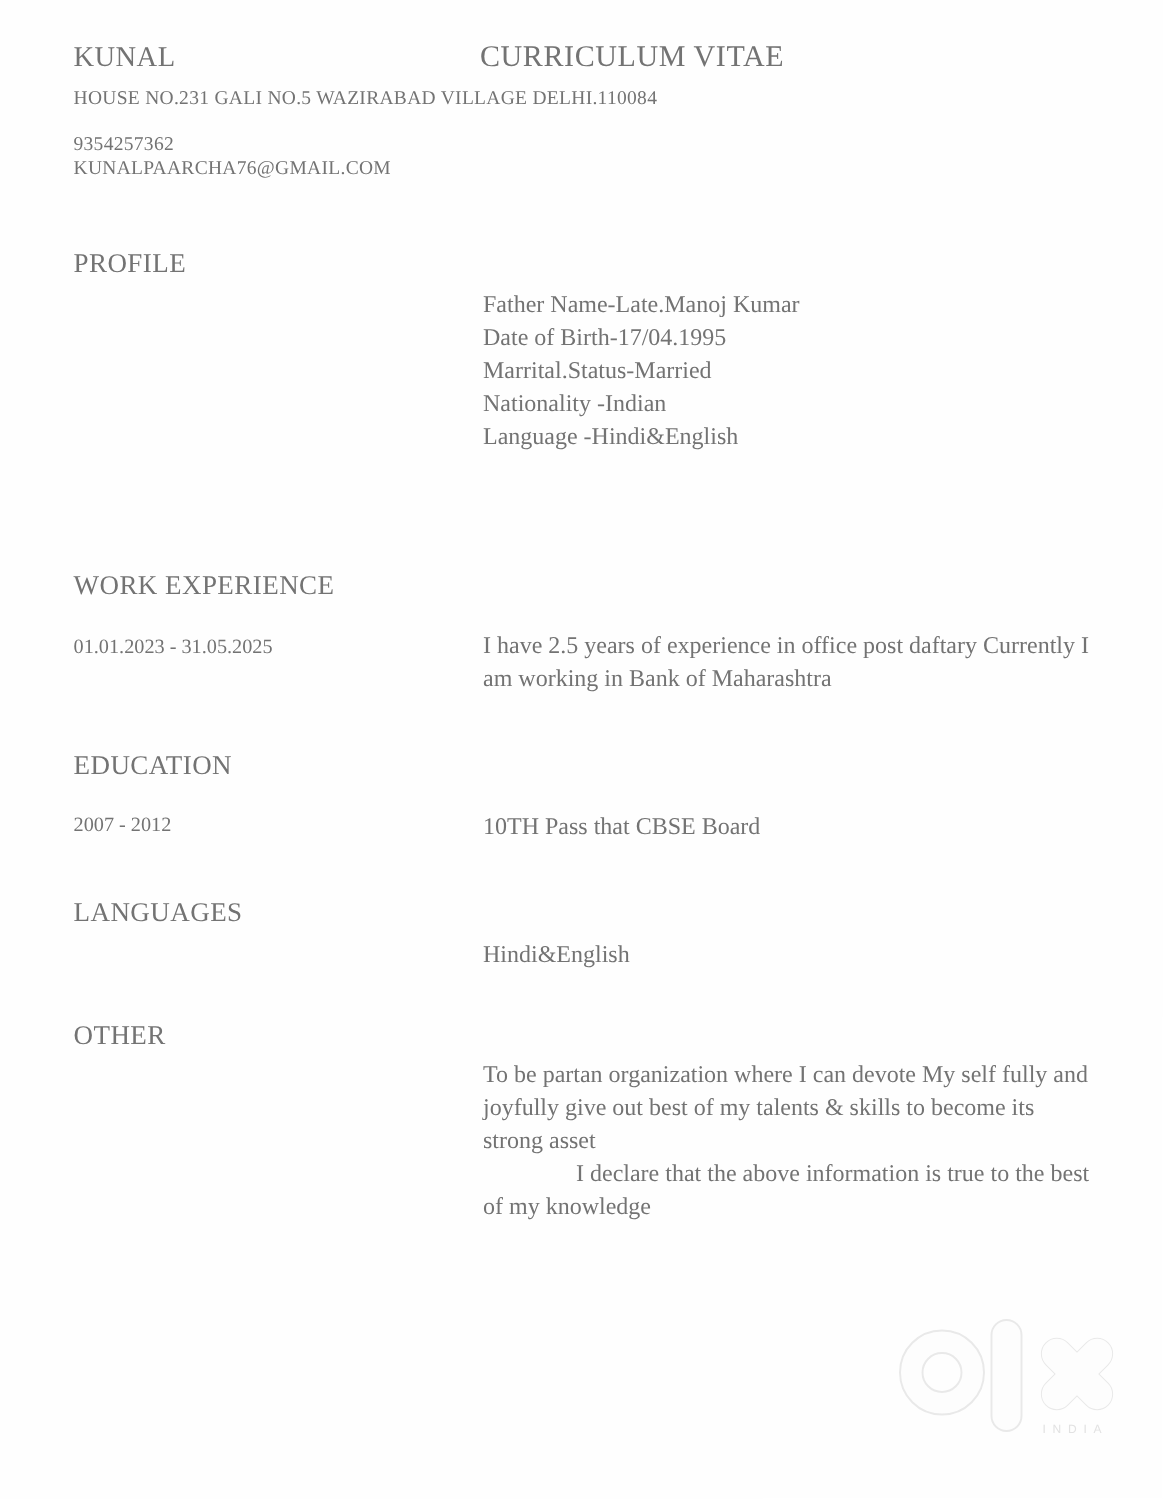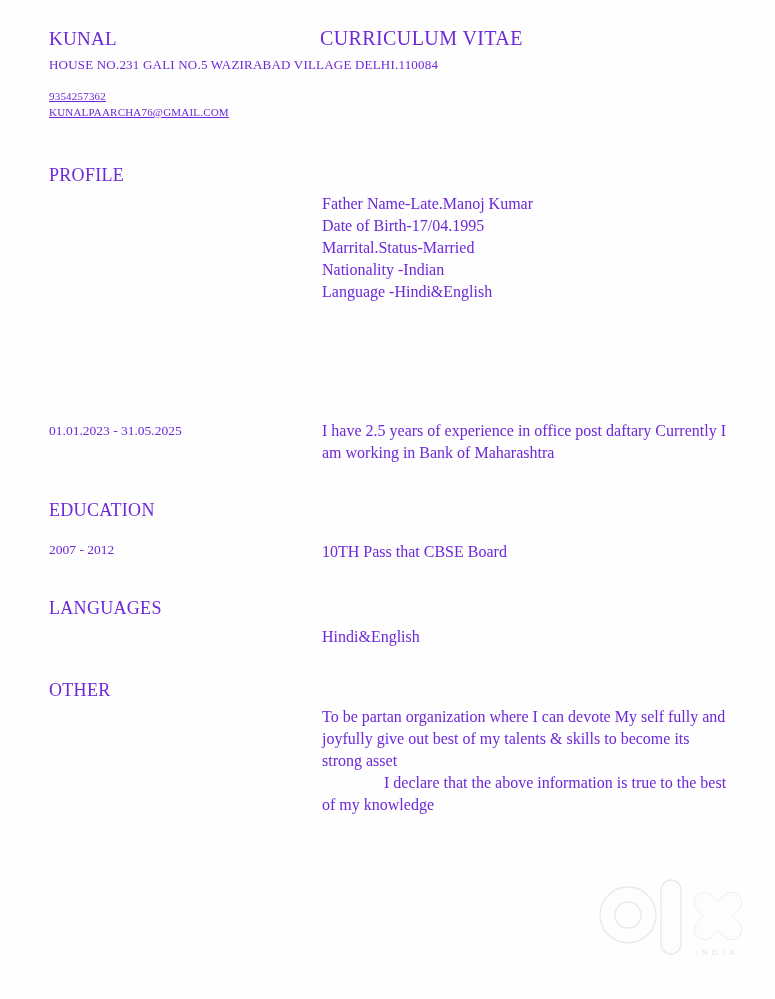--- a/index.html
+++ b/index.html
@@ -6,21 +6,21 @@
     margin: 0;
     padding: 0;
     background: #ffffff;
   }
   .page {
     position: relative;
     width: 775px;
     height: 999px;
     background: #fefefe;
     font-family: "Liberation Serif", serif;
-    color: #6d28d9;
+    color: #737373;
     overflow: hidden;
   }
   .abs { position: absolute; }
 
   .name {
     left: 49px; top: 28px;
     font-size: 19px;
     letter-spacing: 0.3px;
   }
   .doc-title {
@@ -28,24 +28,23 @@
     font-size: 20px;
     letter-spacing: 0.4px;
   }
   .address {
     left: 49px; top: 57px;
     font-size: 13px;
     letter-spacing: 0.2px;
   }
   .contact {
     left: 49px; top: 88px;
-    font-size: 11px;
+    font-size: 13px;
     line-height: 16px;
     letter-spacing: 0.2px;
-    text-decoration: underline;
   }
   .section-heading {
     left: 49px;
     font-size: 18px;
     letter-spacing: 0.3px;
   }
   .h-profile   { top: 165px; }
   .h-work      { top: 380px; }
   .h-education { top: 500px; }
   .h-languages { top: 598px; }
@@ -112,20 +111,21 @@
 
   <div class="abs section-heading h-profile">PROFILE</div>
   <div class="abs body-text profile-details">
     <div>Father Name-Late.Manoj Kumar</div>
     <div>Date of Birth-17/04.1995</div>
     <div>Marrital.Status-Married</div>
     <div>Nationality -Indian</div>
     <div>Language -Hindi&amp;English</div>
   </div>
 
+  <div class="abs section-heading h-work">WORK EXPERIENCE</div>
   <div class="abs date-col work-date">01.01.2023 - 31.05.2025</div>
   <div class="abs body-text work-desc">I have 2.5 years of experience in office post daftary Currently I am working in Bank of Maharashtra</div>
 
   <div class="abs section-heading h-education">EDUCATION</div>
   <div class="abs date-col edu-date">2007 - 2012</div>
   <div class="abs body-text edu-desc">10TH Pass that CBSE Board</div>
 
   <div class="abs section-heading h-languages">LANGUAGES</div>
   <div class="abs body-text languages-value">Hindi&amp;English</div>
 

